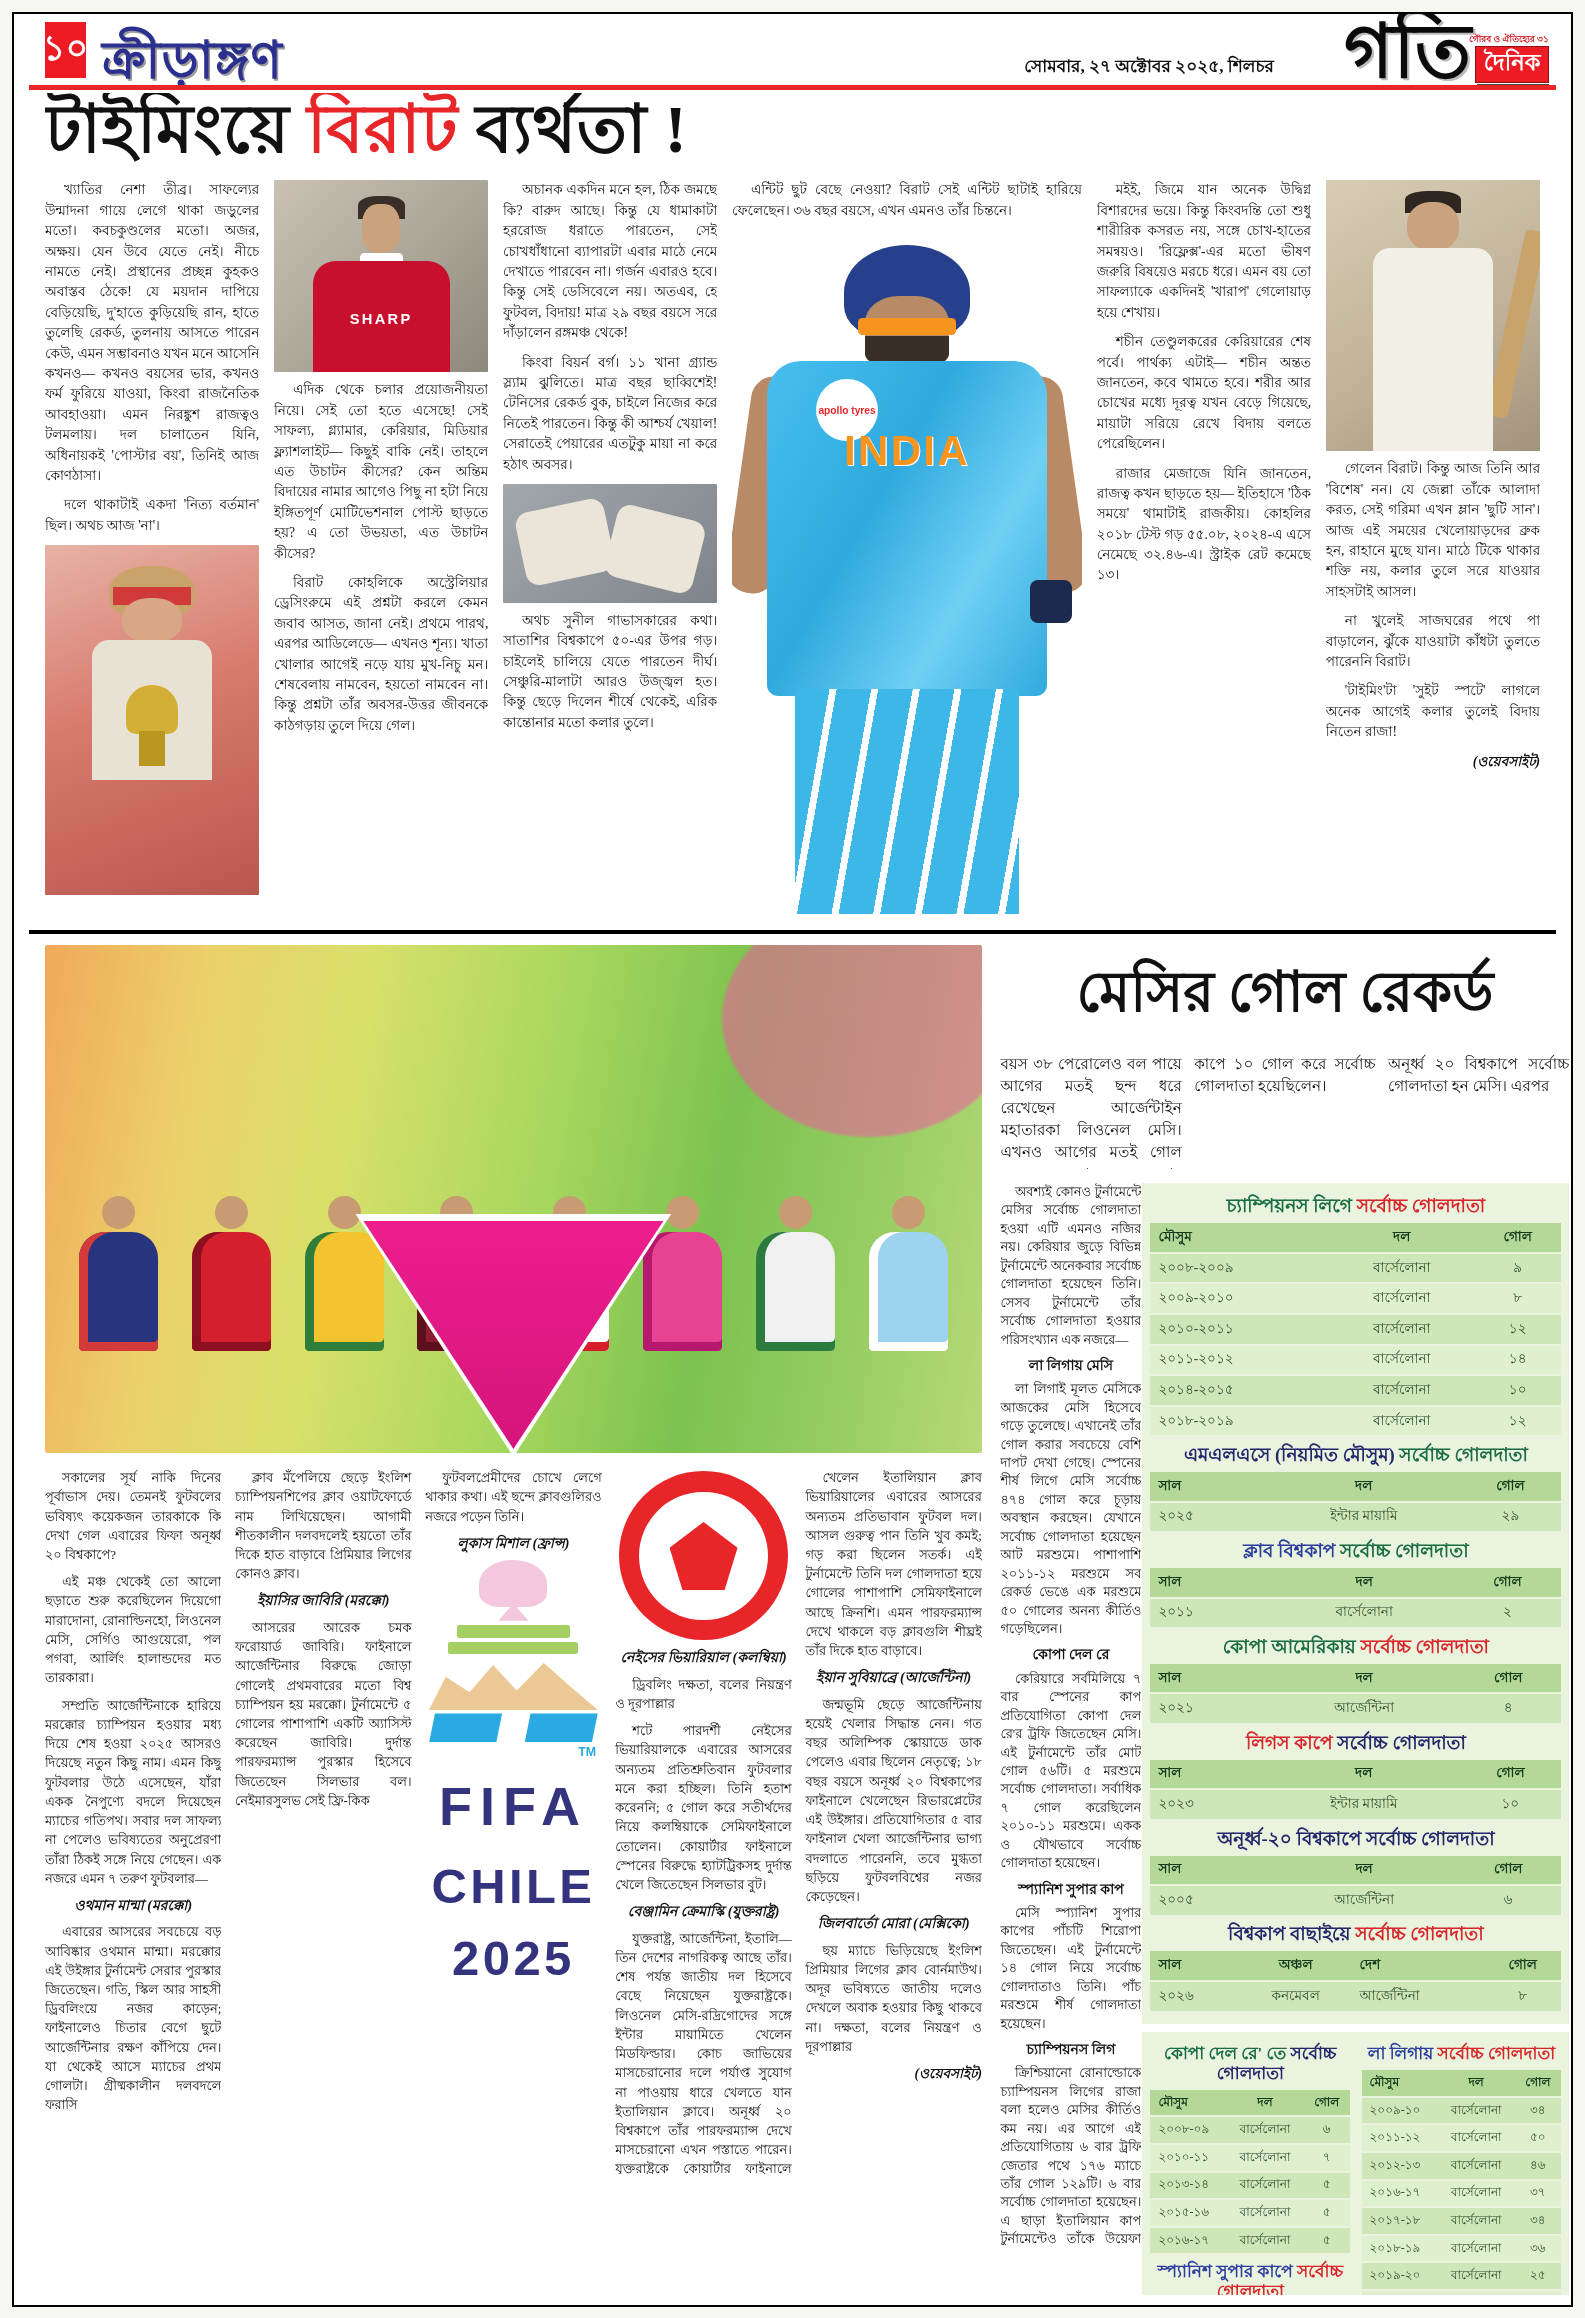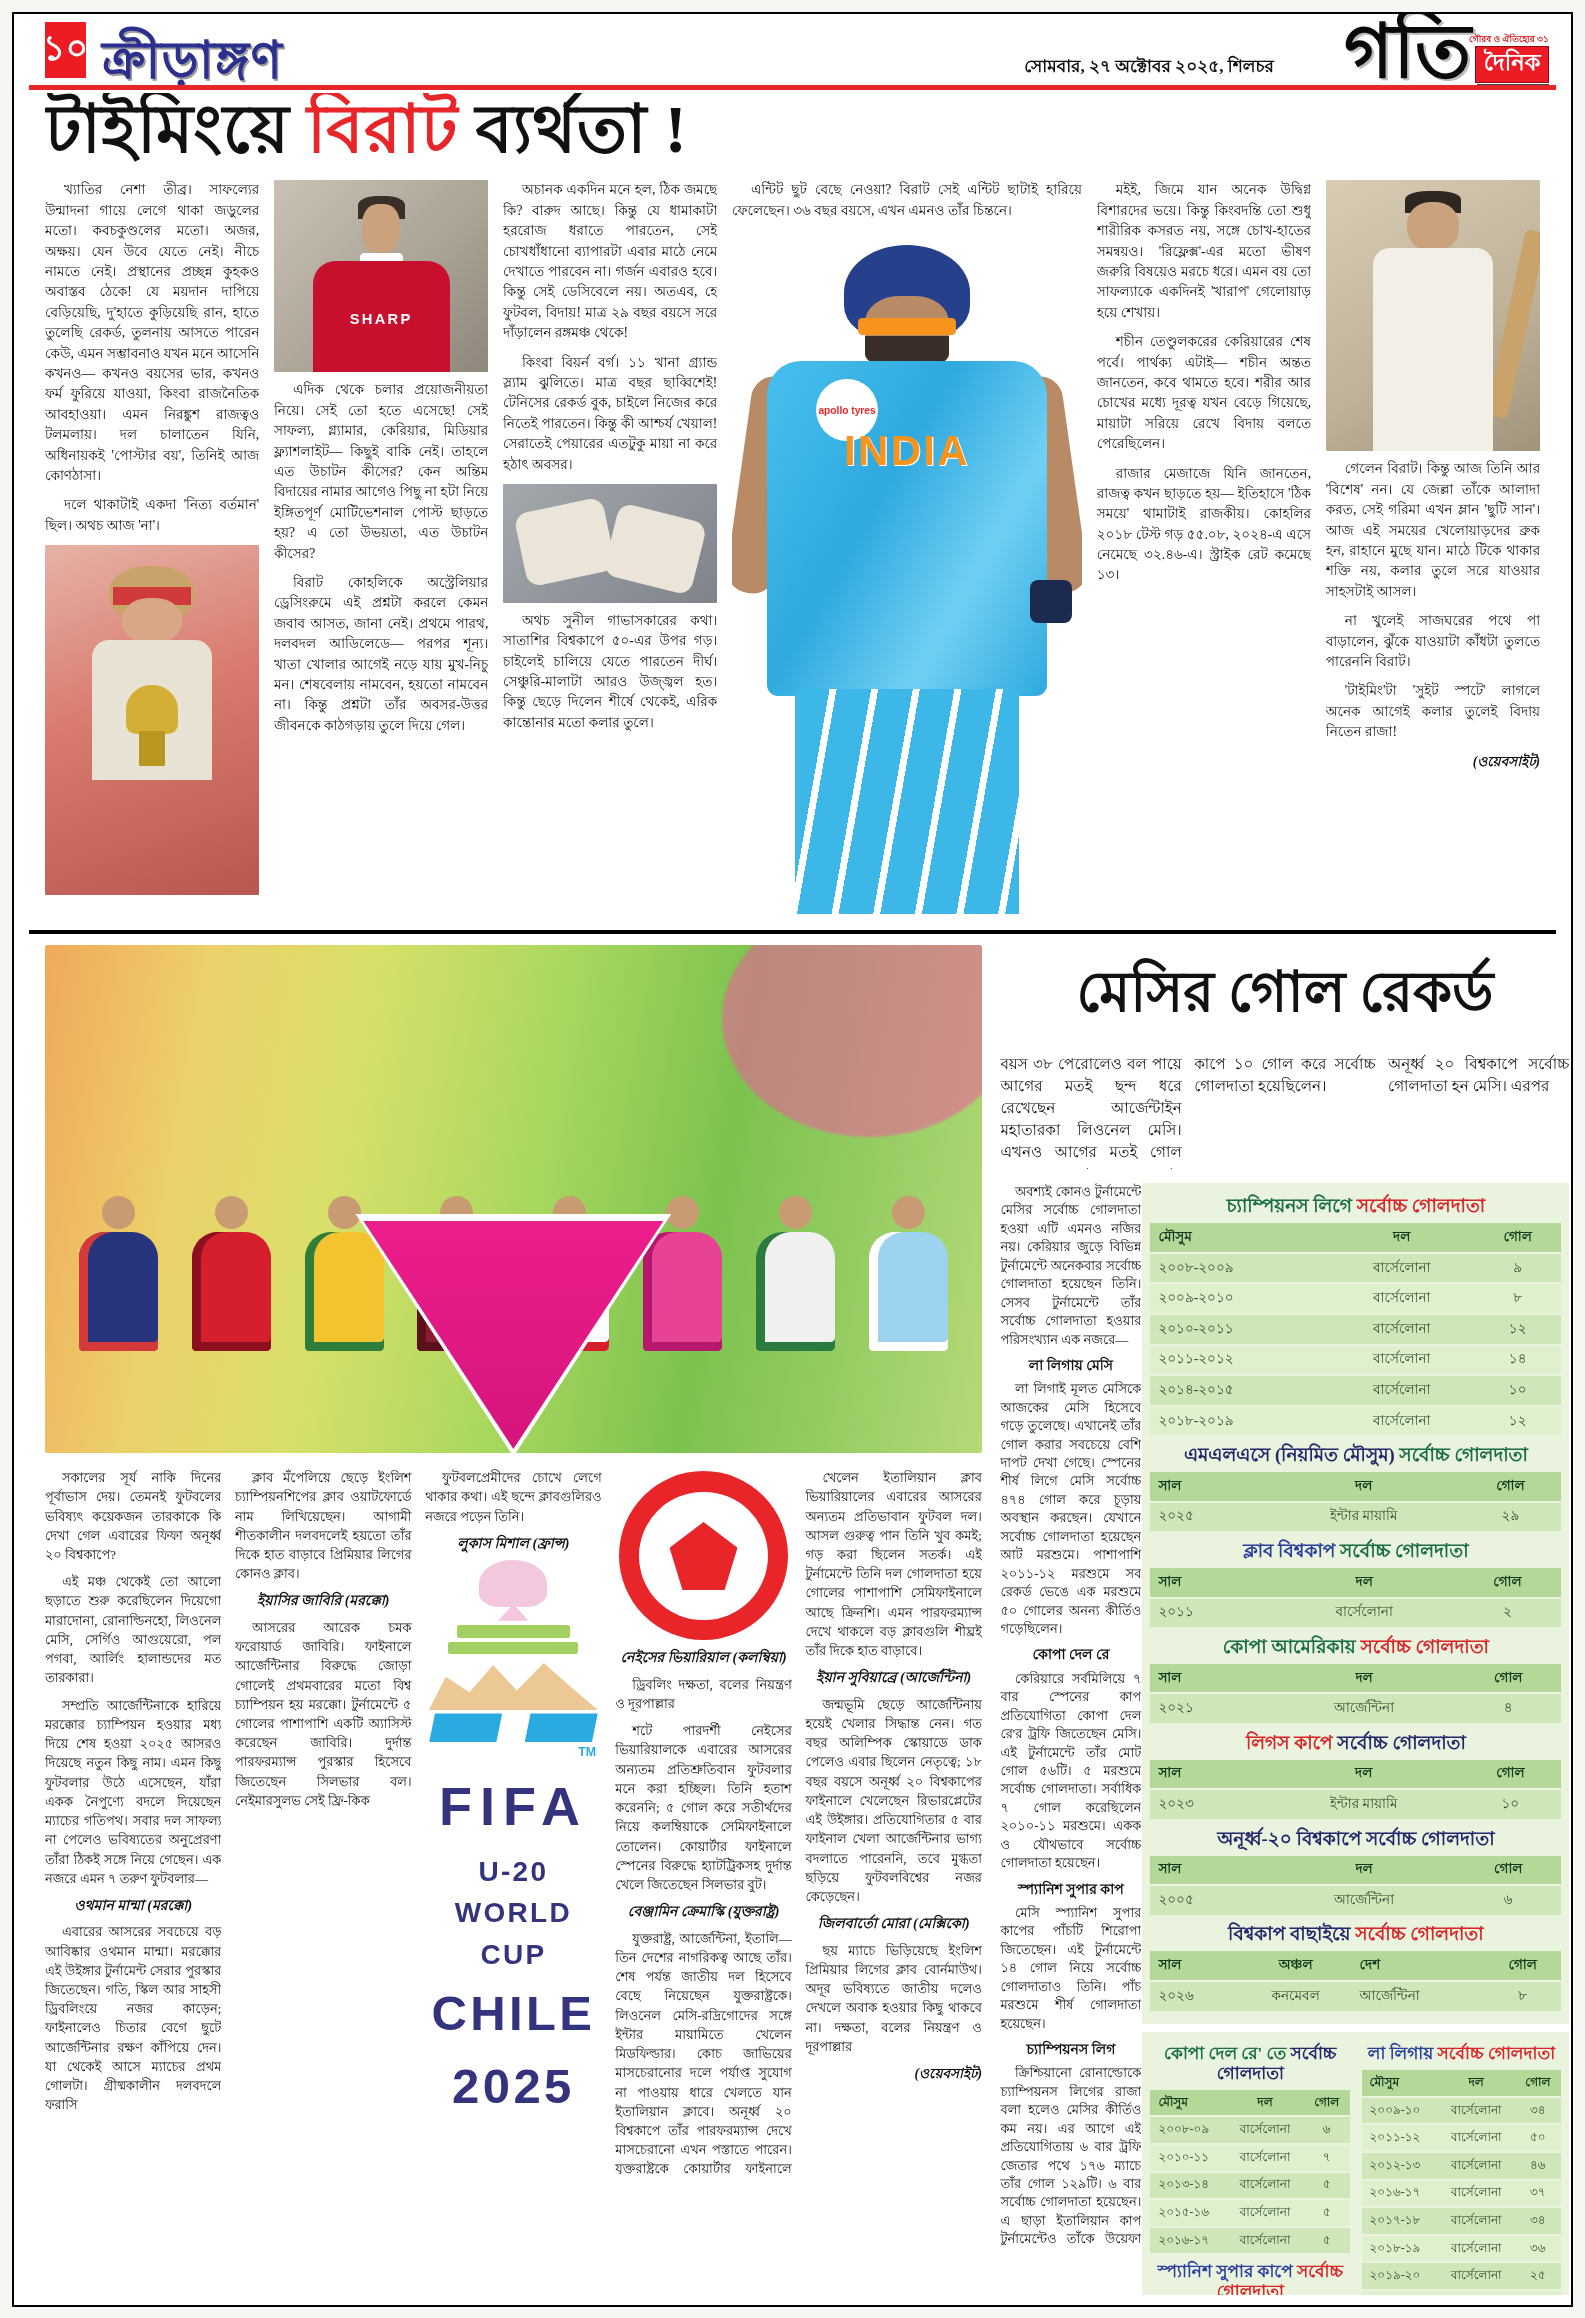--- a/index.html
+++ b/index.html
@@ -182,21 +182,21 @@
       </div>
       <div class="tcol">
         <div class="fig cantona">
           <div class="hair"></div>
             <div class="head"></div>
             <div class="collar"></div>
             <div class="shirt"></div>
           <div class="sp">SHARP</div>
         </div>
         <p>এদিক থেকে চলার প্রয়োজনীয়তা নিয়ে। সেই তো হতে এসেছে! সেই সাফল্য, গ্ল্যামার, কেরিয়ার, মিডিয়ার ফ্ল্যাশলাইট— কিছুই বাকি নেই। তাহলে এত উচাটন কীসের? কেন অন্তিম বিদায়ের নামার আগেও পিছু না হটা নিয়ে ইঙ্গিতপূর্ণ মোটিভেশনাল পোস্ট ছাড়তে হয়? এ তো উভয়তা, এত উচাটন কীসের?</p>
-        <p>বিরাট কোহলিকে অস্ট্রেলিয়ার ড্রেসিংরুমে এই প্রশ্নটা করলে কেমন জবাব আসত, জানা নেই। প্রথমে পারথ, দলবদল আডিলেডে— পরপর শূন্য। খাতা খোলার আগেই নড়ে যায় মুখ-নিচু মন। শেষবেলায় নামবেন, হয়তো নামবেন না। কিন্তু প্রশ্নটা তাঁর অবসর-উত্তর জীবনকে কাঠগড়ায় তুলে দিয়ে গেল।</p>
+        <p>বিরাট কোহলিকে অস্ট্রেলিয়ার ড্রেসিংরুমে এই প্রশ্নটা করলে কেমন জবাব আসত, জানা নেই। প্রথমে পারথ, এরপর আডিলেডে— এখনও শূন্য। খাতা খোলার আগেই নড়ে যায় মুখ-নিচু মন। শেষবেলায় নামবেন, হয়তো নামবেন না। কিন্তু প্রশ্নটা তাঁর অবসর-উত্তর জীবনকে কাঠগড়ায় তুলে দিয়ে গেল।</p>
       </div>
       <div class="tcol">
         <p>অচানক একদিন মনে হল, ঠিক জমছে কি? বারুদ আছে। কিন্তু যে ধামাকাটা হররোজ ধরাতে পারতেন, সেই চোখধাঁধানো ব্যাপারটা এবার মাঠে নেমে দেখাতে পারবেন না। গর্জন এবারও হবে। কিন্তু সেই ডেসিবেলে নয়। অতএব, হে ফুটবল, বিদায়! মাত্র ২৯ বছর বয়সে সরে দাঁড়ালেন রঙ্গমঞ্চ থেকে!</p>
         <p>কিংবা বিয়র্ন বর্গ। ১১ খানা গ্র্যান্ড স্ল্যাম ঝুলিতে। মাত্র বছর ছাব্বিশেই! টেনিসের রেকর্ড বুক, চাইলে নিজের করে নিতেই পারতেন। কিন্তু কী আশ্চর্য খেয়াল! সেরাতেই পেয়ারের এতটুকু মায়া না করে হঠাৎ অবসর।</p>
         <div class="fig gloves">
             <div class="g1"></div>
             <div class="g2"></div>
           </div>
         <p>অথচ সুনীল গাভাসকারের কথা। সাতাশির বিশ্বকাপে ৫০-এর উপর গড়। চাইলেই চালিয়ে যেতে পারতেন দীর্ঘ। সেঞ্চুরি-মালাটা আরও উজ্জ্বল হত। কিন্তু ছেড়ে দিলেন শীর্ষে থেকেই, এরিক কান্তোনার মতো কলার তুলে।</p>
       </div>
@@ -299,21 +299,20 @@
           <div class="cupstem"></div>
           <div class="bar"></div>
           <div class="bar b2"></div>
           <div class="mount"></div>
           <div class="band">
               <div></div>
               <div></div>
             </div>
           <div class="tm">TM</div>
           <div class="l1">FIFA</div>
-          <div class="l2">U-20 WORLD CUP</div>
           <div class="l3">CHILE 2025</div>
         </div>
       </div>
       <div class="ucol">
         <div class="ball">
           <div class="outer"></div>
             <div class="inner"></div>
             <div class="pent"></div>
         </div>
         <div class="subname">নেইসের ভিয়ারিয়াল (কলম্বিয়া)</div>

